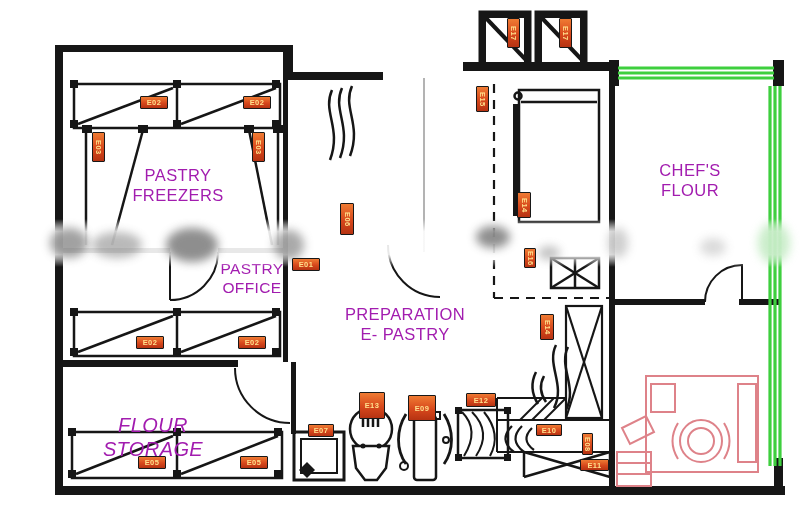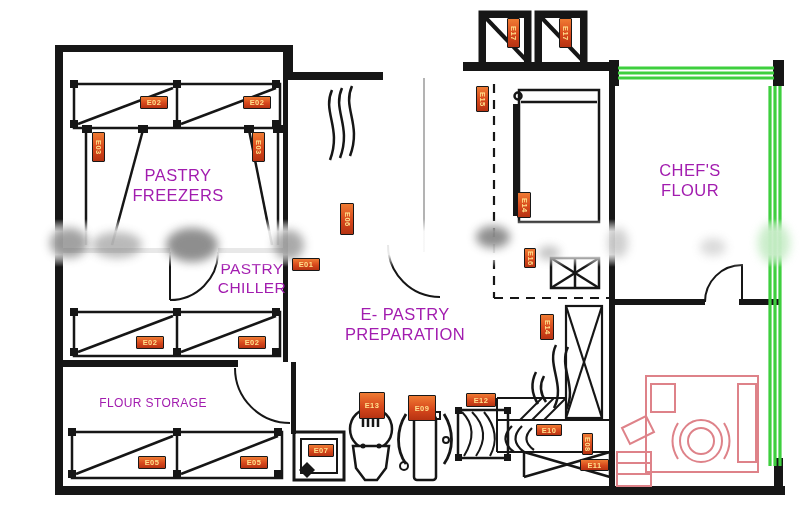--- a/index.html
+++ b/index.html
@@ -269,27 +269,27 @@
   <div class="blob" style="left:700px;top:238px;width:26px;height:18px;background:#888;opacity:.3;"></div>
   <div class="blob" style="left:758px;top:222px;width:32px;height:42px;background:#9fdf9f;opacity:.55;"></div>
 
 
   <div class="room-label" style="left:105px;top:165px;width:146px;">
     <div>PASTRY</div>
     <div>FREEZERS</div>
   </div>
   <div class="room-label" style="left:210px;top:260px;width:84px;font-size:15.5px;">
     <div>PASTRY</div>
-    <div>CHILLER</div>
+    <div>OFFICE</div>
   </div>
   <div class="room-label" style="left:330px;top:304px;width:150px;">
+    <div>PREPARATION</div>
     <div>E- PASTRY</div>
-    <div>PREPARATION</div>
-  </div>
-  <div class="room-label" style="left:74px;top:396px;width:158px;font-size:12px;">
+  </div>
+  <div class="room-label" style="left:74px;top:413px;width:158px;font-size:20px;font-style:italic;">
     <div>FLOUR STORAGE</div>
   </div>
   <div class="room-label" style="left:648px;top:160px;width:84px;">
     <div>CHEF'S</div>
     <div>FLOUR</div>
   </div>
 
   <div>
       <div class="tag h" style="left: 140px; top: 96px; width: 28px; height: 13px;">E02</div>
       <div class="tag h" style="left: 243px; top: 96px; width: 28px; height: 13px;">E02</div>
@@ -300,21 +300,21 @@
       <div class="tag h" style="left: 138px; top: 456px; width: 28px; height: 13px;">E05</div>
       <div class="tag h" style="left: 240px; top: 456px; width: 28px; height: 13px;">E05</div>
       <div class="tag h" style="left: 292px; top: 258px; width: 28px; height: 13px;">E01</div>
       <div class="tag v" style="left: 340px; top: 203px; width: 14px; height: 32px;">E06</div>
       <div class="tag v" style="left: 476px; top: 86px; width: 13px; height: 26px;">E15</div>
       <div class="tag v" style="left: 517px; top: 192px; width: 14px; height: 26px;">E14</div>
       <div class="tag v" style="left: 524px; top: 248px; width: 12px; height: 20px;">E16</div>
       <div class="tag v" style="left: 540px; top: 314px; width: 14px; height: 26px;">E14</div>
       <div class="tag v" style="left: 507px; top: 18px; width: 13px; height: 30px;">E17</div>
       <div class="tag v" style="left: 559px; top: 18px; width: 13px; height: 30px;">E17</div>
-      <div class="tag h" style="left: 308px; top: 444px; width: 26px; height: 13px;">E07</div>
+      <div class="tag h" style="left: 308px; top: 424px; width: 26px; height: 13px;">E07</div>
       <div class="tag h" style="left: 359px; top: 392px; width: 26px; height: 27px;">E13</div>
       <div class="tag h" style="left: 408px; top: 395px; width: 28px; height: 26px;">E09</div>
       <div class="tag h" style="left: 466px; top: 393px; width: 30px; height: 14px;">E12</div>
       <div class="tag h" style="left: 536px; top: 424px; width: 26px; height: 12px;">E10</div>
       <div class="tag v" style="left: 582px; top: 433px; width: 11px; height: 22px;">E08</div>
       <div class="tag h" style="left: 580px; top: 459px; width: 29px; height: 12px;">E11</div>
     </div>
 
 </div>
 

